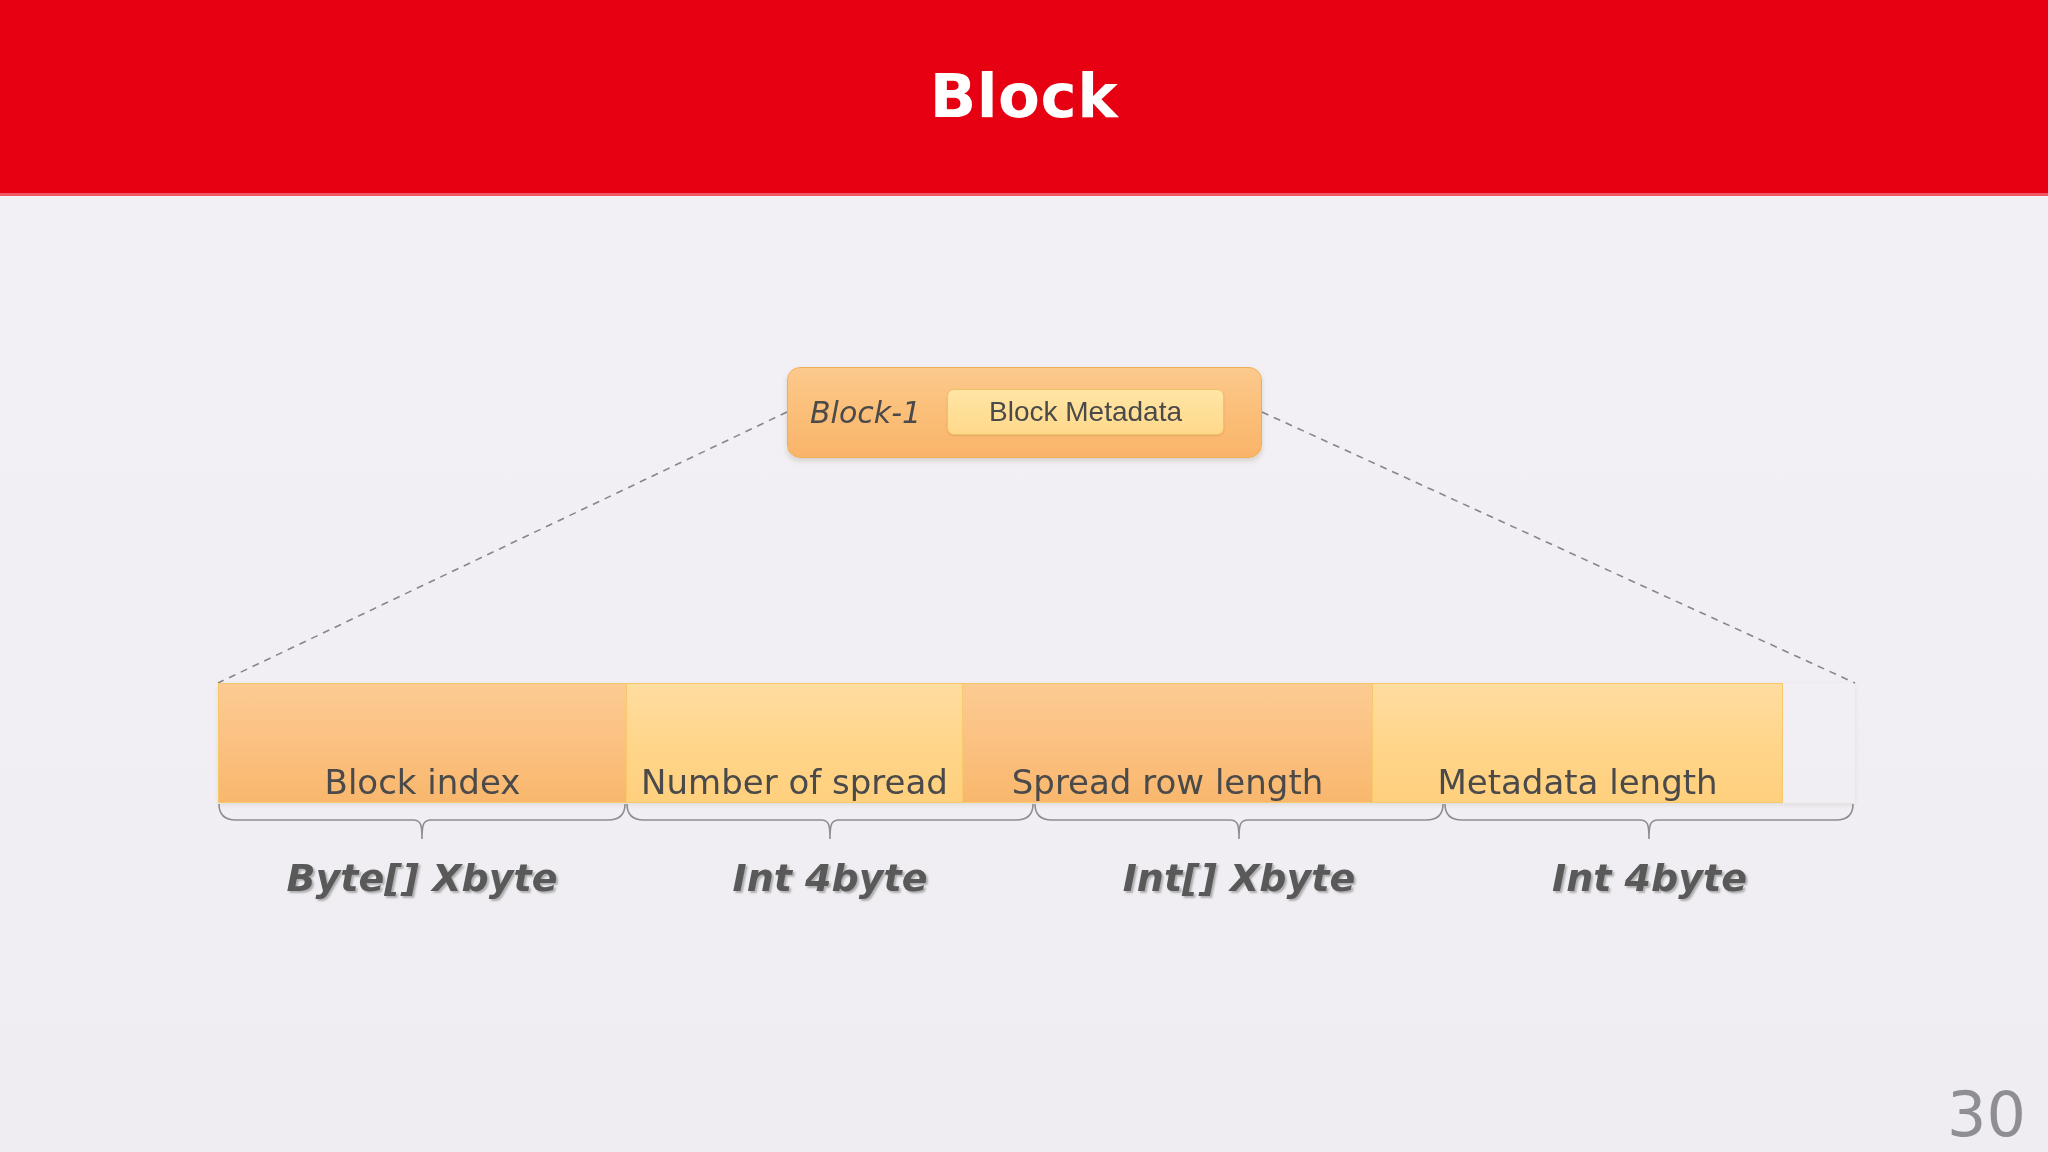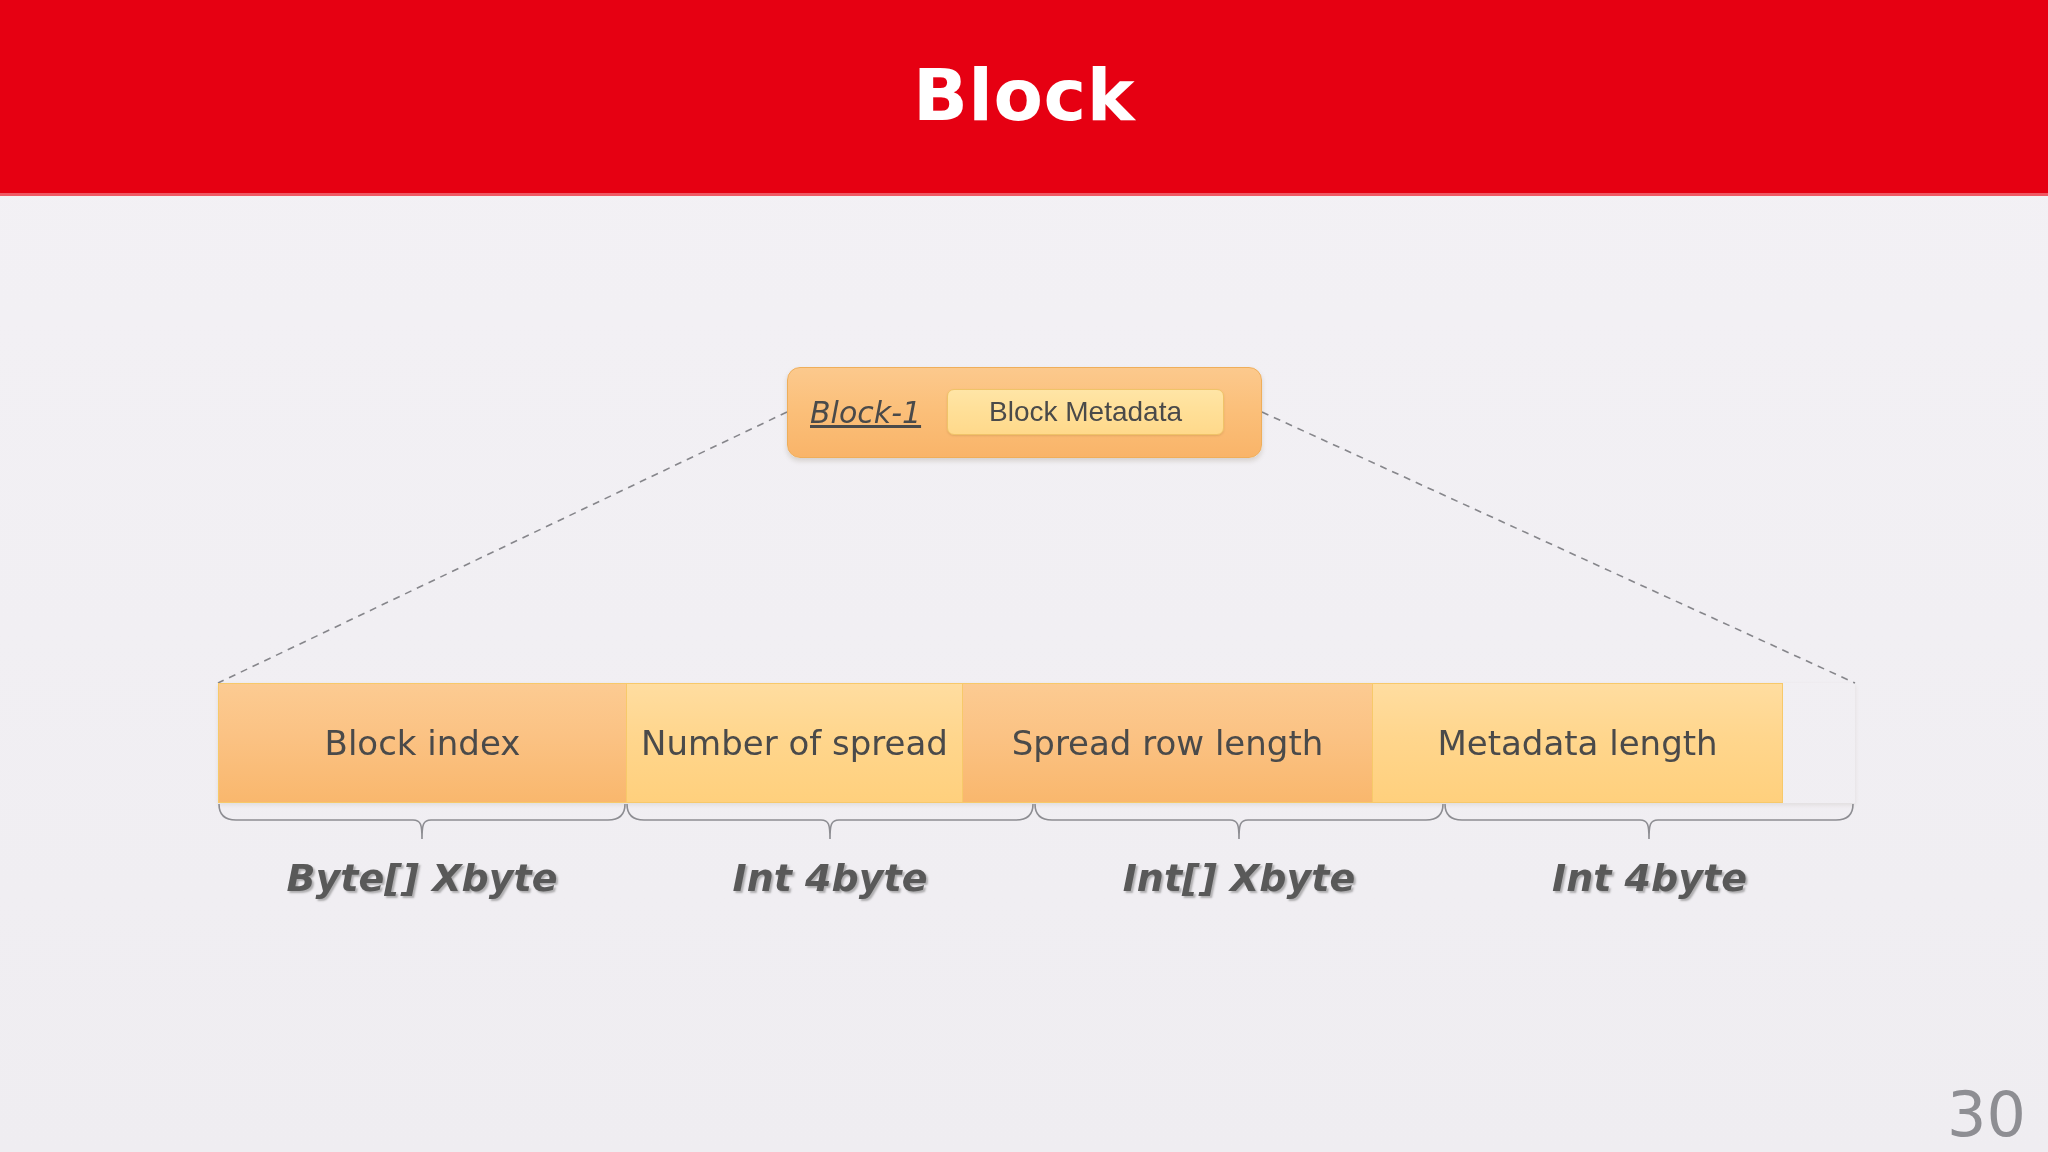--- a/index.html
+++ b/index.html
@@ -39,21 +39,21 @@
     position: absolute;
     left: 0;
     bottom: 0;
     width: 100%;
     height: 3px;
     background: rgba(255,255,255,0.35);
   }
   .slide-title {
     color: #ffffff;
     font-family: "DejaVu Sans", sans-serif;
-    font-size: 72px;
+    font-size: 61px;
     font-weight: bold;
     letter-spacing: 0.5px;
     line-height: 1;
     margin: 0;
     padding: 0 0 6px 0;
     user-select: none;
   }
 
   
   .connectors {
@@ -80,21 +80,20 @@
     align-items: center;
     box-sizing: border-box;
   }
   .block-box-label {
     color: #4a4a4a;
     font-family: "DejaVu Sans", sans-serif;
     font-size: 30px;
     font-style: italic;
     margin-left: 22px;
     white-space: nowrap;
-    text-decoration: underline;
   }
   .metadata-chip {
     position: absolute;
     left: 159px;
     top: 21px;
     width: 277px;
     height: 46px;
     border: 1.6px solid #f0c368;
     border-radius: 7px;
     background: linear-gradient(180deg, #ffe5a6 0%, #ffdf97 50%, #ffd98b 100%);
@@ -121,21 +120,21 @@
     display: flex;
     box-shadow: 0 2px 4px rgba(90,70,40,0.10);
   }
   .segment {
     position: relative;
     height: 120px;
     border: 1.4px solid #f7c96a;
     border-right-width: 0;
     box-sizing: border-box;
     display: flex;
-    align-items: center;
+    align-items: flex-end;
     justify-content: center;
   }
   .segment:last-child {
     border-right-width: 1.4px;
   }
   .segment.tone-a {
     background: linear-gradient(180deg, #fccb92 0%, #fbc283 45%, #f9b76d 100%);
   }
   .segment.tone-b {
     background: linear-gradient(180deg, #ffdda0 0%, #ffd68d 45%, #ffd07d 100%);

